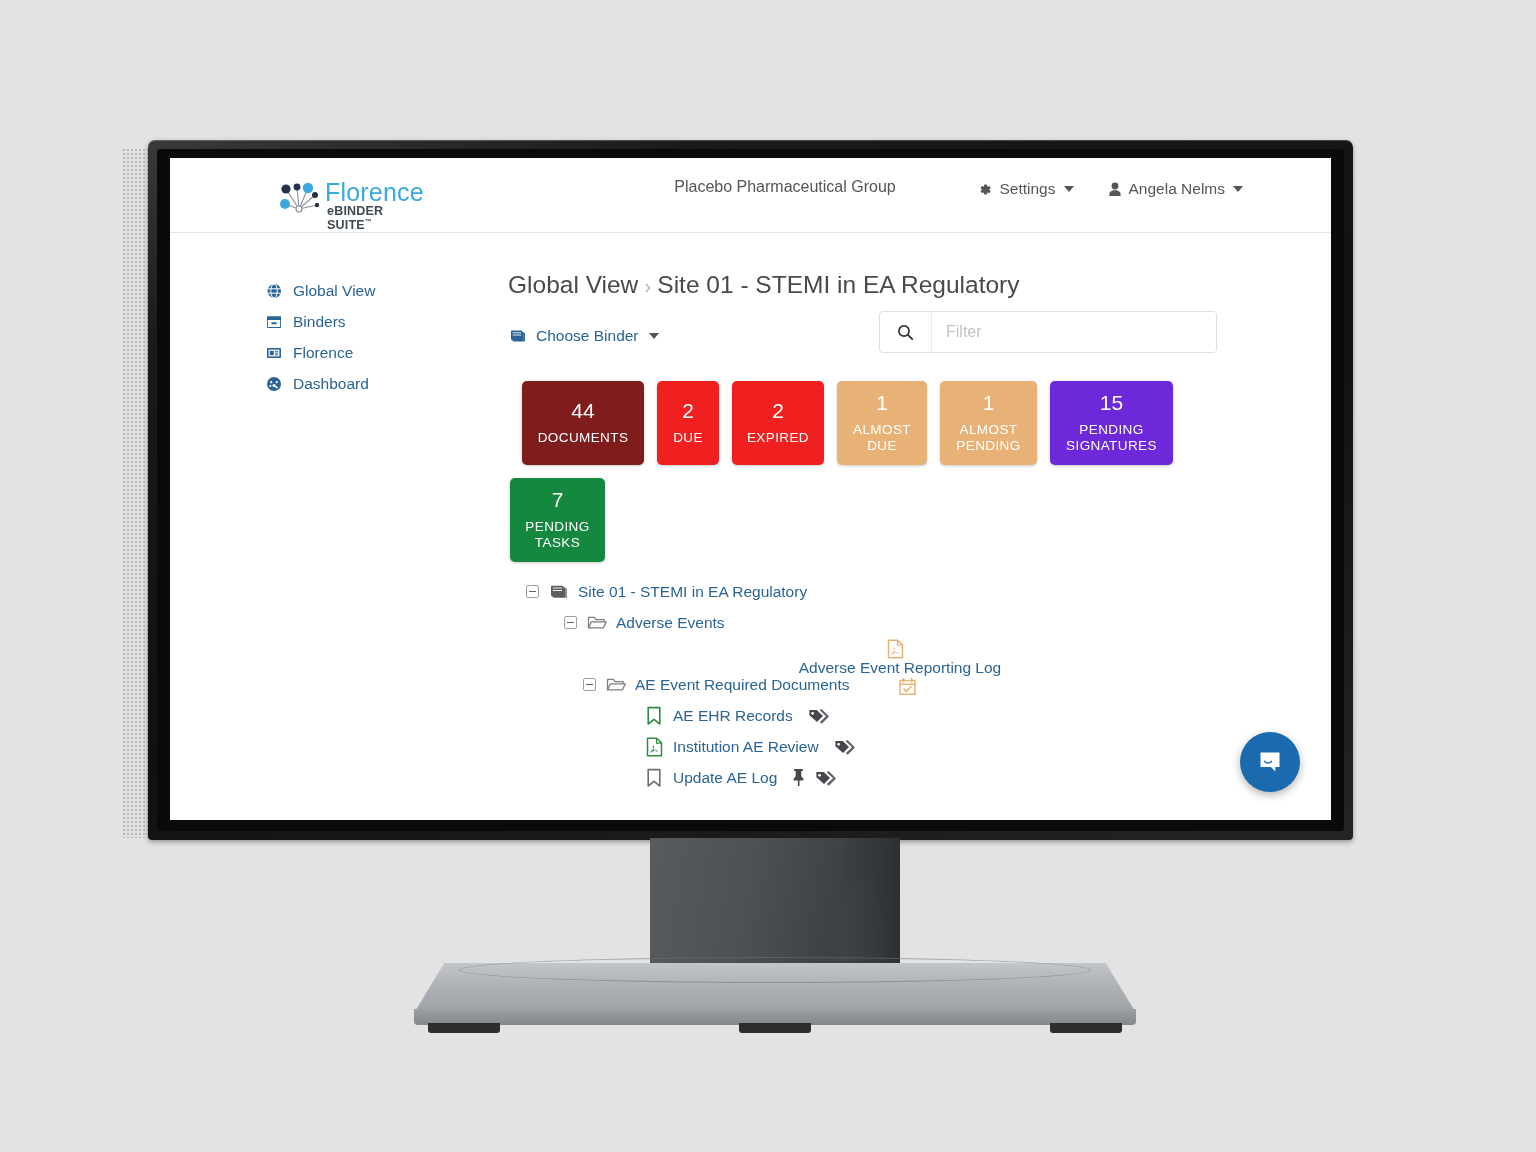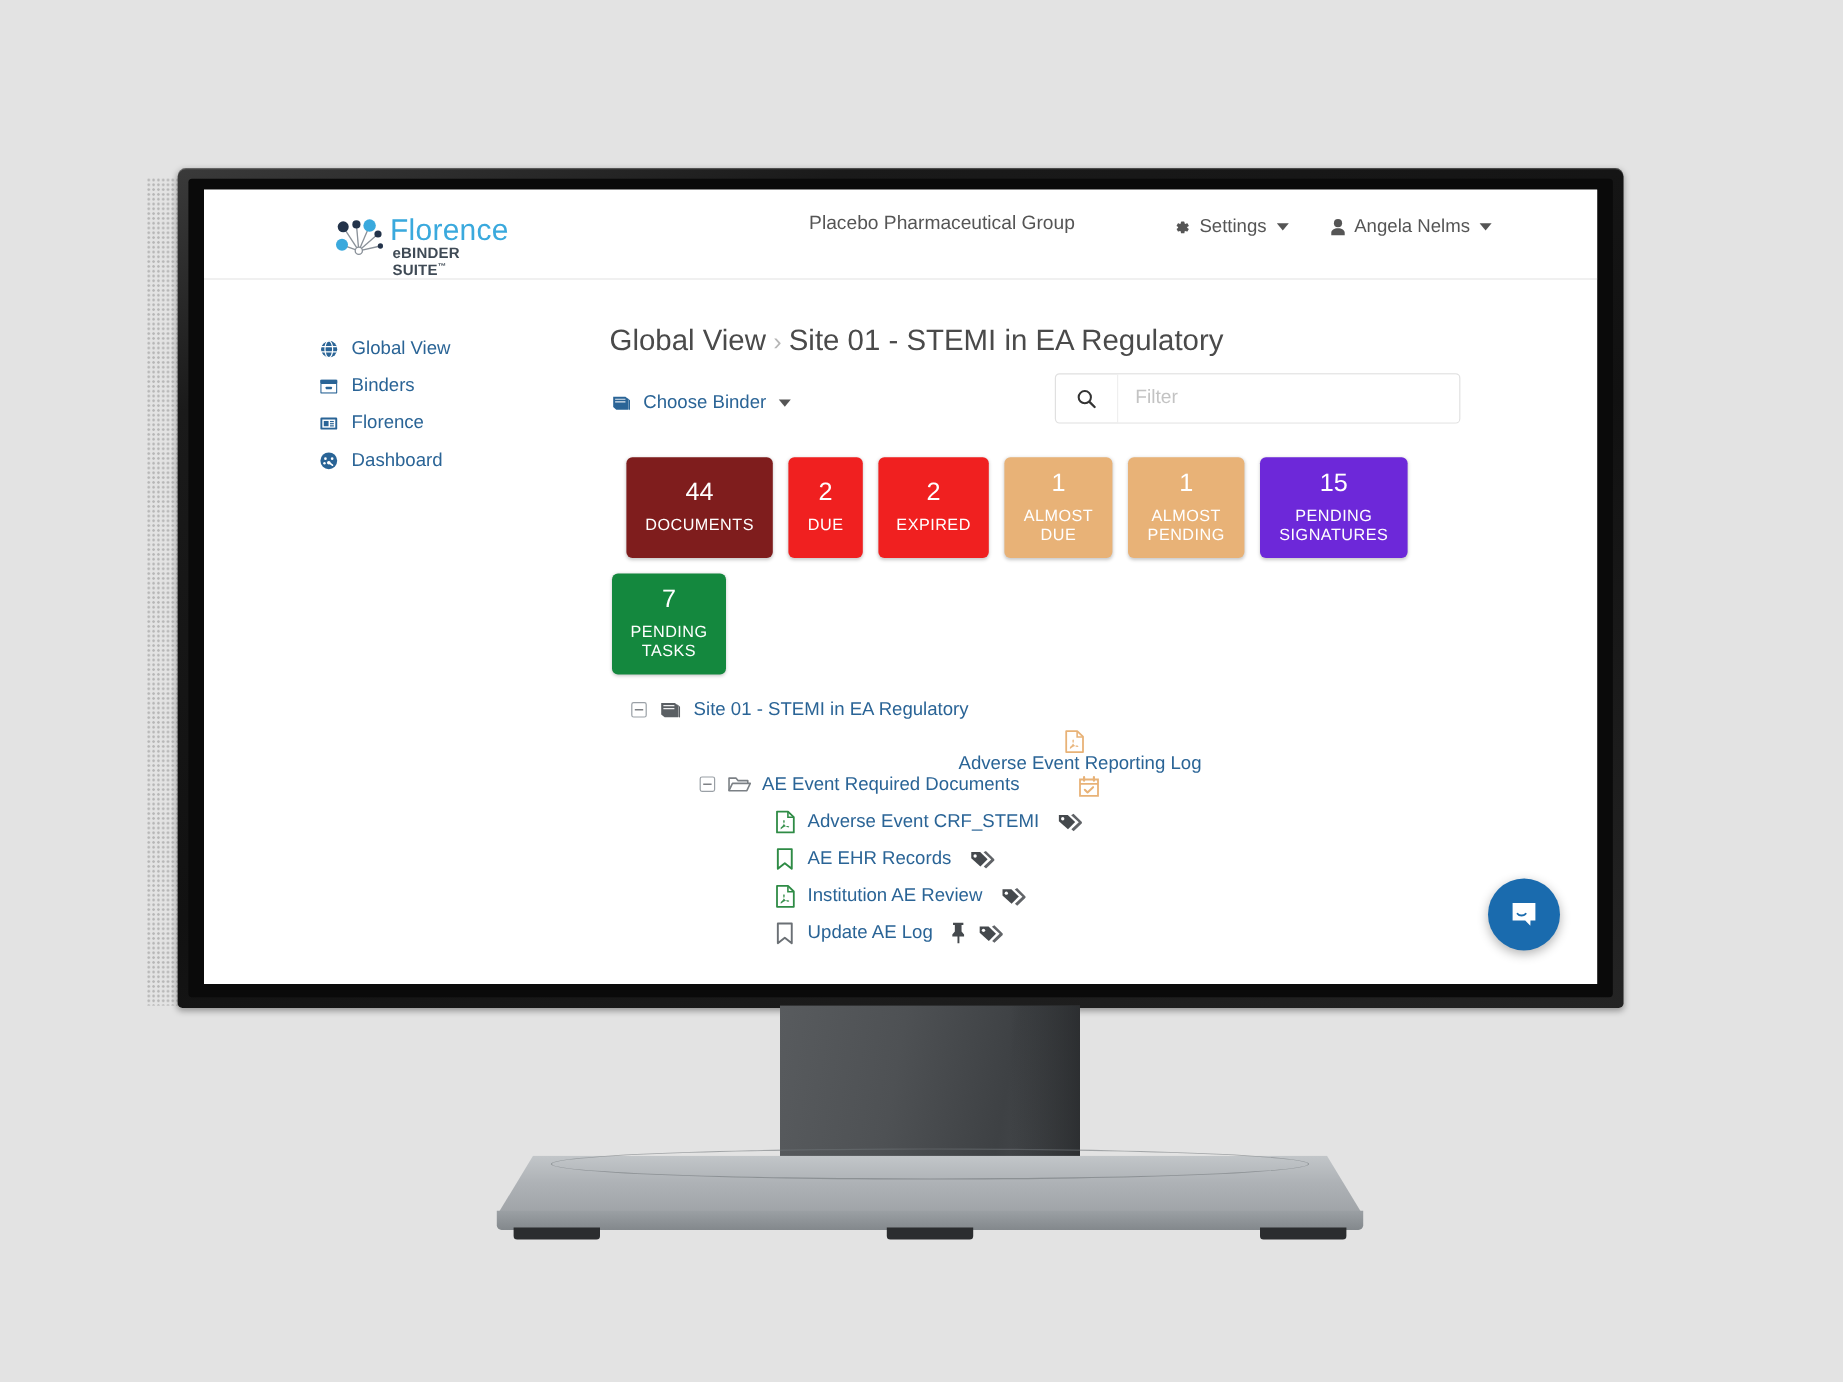--- a/index.html
+++ b/index.html
@@ -491,20 +491,30 @@
               <span class="toggle"></span>
               <span class="tree-icon">
                 <svg width="20" height="18" viewBox="0 0 20 18">
                   <path fill="#5a5f63" d="M2 2.8h11.4l2.9 2.4v9.6H4.9L2 12.4z"></path>
                   <path fill="#fff" opacity="0.9" d="M3.8 4.6h9.2v1H3.8zM3.8 7h9.2v1H3.8z"></path>
                   <path fill="#5a5f63" d="M14.6 3.4l3.1 2.5v9.3l-1.2-1V5.9z"></path>
                 </svg>
               </span>
               <span class="tree-label">Site 01 - STEMI in EA Regulatory</span>
             </div>
+            <div class="tree-row" style="padding-left: 66px;">
+              <span class="toggle"></span>
+              <span class="tree-icon">
+                <svg width="21" height="17" viewBox="0 0 21 17">
+                  <path fill="none" stroke="#7b8085" stroke-width="1.4" stroke-linejoin="round" d="M1.6 14.2V3.2h6.2l1.8 2.2h8.4v2.2"></path>
+                  <path fill="none" stroke="#7b8085" stroke-width="1.4" stroke-linejoin="round" d="M1.6 14.2l3-6.4h15.6l-3 6.4z"></path>
+                </svg>
+              </span>
+              <span class="tree-label">Adverse Events</span>
+            </div>
             <div class="tree-row" style="padding-left: 104px; flex-direction: column;">
               <span style="width: 13px; margin-right: 10px; flex: 0 0 auto;"></span>
               <span class="tree-icon">
                 <svg width="17" height="20" viewBox="0 0 17 20">
                   <path fill="none" stroke="#e8b277" stroke-width="1.5" stroke-linejoin="round" d="M1.5 1.3h9.2l4.8 4.6v12.8H1.5z"></path>
                   <path fill="none" stroke="#e8b277" stroke-width="1.3" d="M10.6 1.5v4.6h4.7"></path>
                   <path fill="#e8b277" d="M4.6 15.6c1.5-1 2.6-2.7 3.2-4.4.3-1 .1-1.9-.5-1.9-.6 0-.8.9-.5 2 .5 1.9 1.9 3.6 3.6 4.1.9.3 1.4-.2 1.2-.7-.2-.6-1.4-.6-2.7-.1-1.5.5-3.1 1.5-4.3 2.6" opacity="0.95" transform="translate(0,-1)"></path>
                 </svg>
               </span>
               <span class="tree-label">Adverse Event Reporting Log</span>
@@ -519,38 +529,20 @@
             </div>
             <div class="tree-row" style="padding-left: 85px;">
               <span class="toggle"></span>
               <span class="tree-icon">
                 <svg width="21" height="17" viewBox="0 0 21 17">
                   <path fill="none" stroke="#7b8085" stroke-width="1.4" stroke-linejoin="round" d="M1.6 14.2V3.2h6.2l1.8 2.2h8.4v2.2"></path>
                   <path fill="none" stroke="#7b8085" stroke-width="1.4" stroke-linejoin="round" d="M1.6 14.2l3-6.4h15.6l-3 6.4z"></path>
                 </svg>
               </span>
               <span class="tree-label">AE Event Required Documents</span>
-            </div>
-            <div class="tree-row" style="padding-left: 123px;">
-              <span style="width: 13px; margin-right: 10px; flex: 0 0 auto;"></span>
-              <span class="tree-icon">
-                <svg width="17" height="20" viewBox="0 0 17 20">
-                  <path fill="none" stroke="#2e8b45" stroke-width="1.5" stroke-linejoin="round" d="M1.5 1.3h9.2l4.8 4.6v12.8H1.5z"></path>
-                  <path fill="none" stroke="#2e8b45" stroke-width="1.3" d="M10.6 1.5v4.6h4.7"></path>
-                  <path fill="#2e8b45" d="M4.6 15.6c1.5-1 2.6-2.7 3.2-4.4.3-1 .1-1.9-.5-1.9-.6 0-.8.9-.5 2 .5 1.9 1.9 3.6 3.6 4.1.9.3 1.4-.2 1.2-.7-.2-.6-1.4-.6-2.7-.1-1.5.5-3.1 1.5-4.3 2.6" opacity="0.95" transform="translate(0,-1)"></path>
-                </svg>
-              </span>
-              <span class="tree-label">Adverse Event CRF_STEMI</span>
-              <span class="badge-icon">
-                <svg width="22" height="16" viewBox="0 0 22 16">
-                  <path fill="#45494d" d="M1.4 2.1h7.4l6.2 6-6 6-7.6-6.8z"></path>
-                  <circle cx="4.6" cy="5.3" r="1.4" fill="#fff"></circle>
-                  <path fill="#45494d" d="M11.6 2.3l6.4 5.9-6.2 5.9 1.9 1.6 6.9-6.6V8l-7-6.9z" opacity="0.85"></path>
-                </svg>
-              </span>
             </div>
             <div class="tree-row" style="padding-left: 123px;">
               <span style="width: 13px; margin-right: 10px; flex: 0 0 auto;"></span>
               <span class="tree-icon">
                 <svg width="16" height="20" viewBox="0 0 16 20">
                   <path fill="none" stroke="#2e8b45" stroke-width="1.6" stroke-linejoin="round" d="M2.2 1.6h11.6v16.4l-5.8-4.6-5.8 4.6z"></path>
                 </svg>
               </span>
               <span class="tree-label">AE EHR Records</span>
               <span class="badge-icon">

